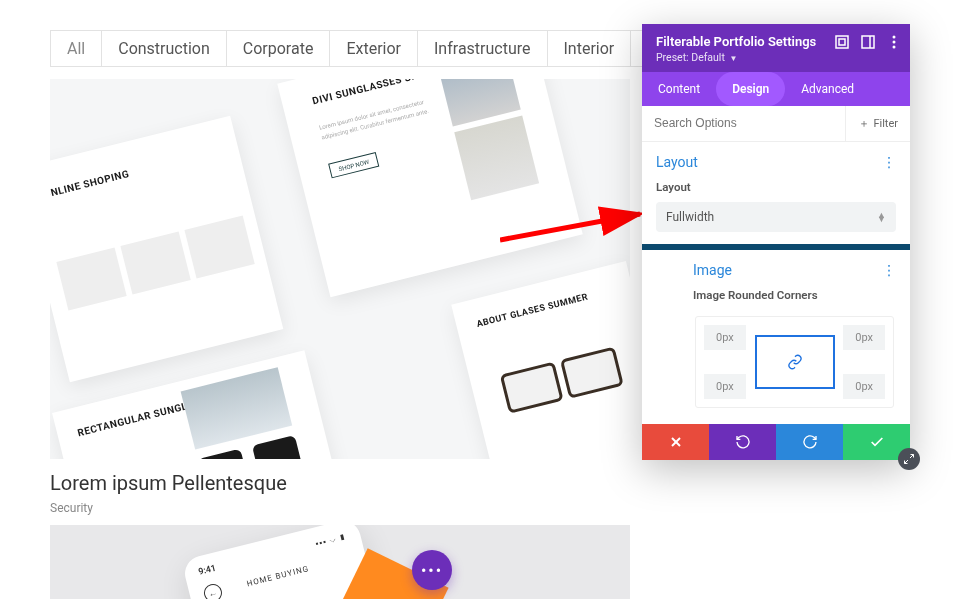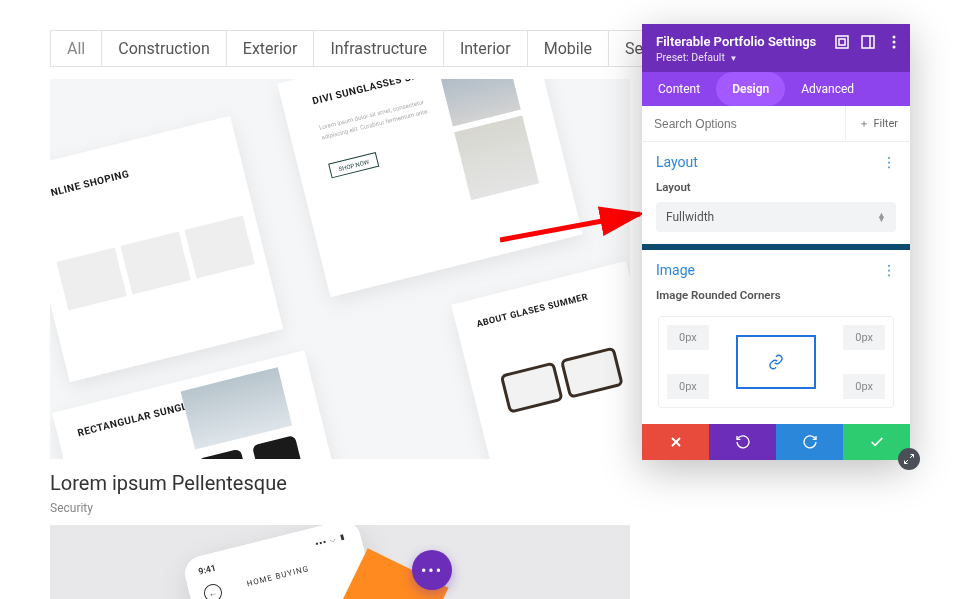--- a/index.html
+++ b/index.html
@@ -57,21 +57,21 @@
   .panel { position:absolute; right:50px; top:24px; width:268px; background:#fff; box-shadow:0 10px 40px rgba(0,0,0,.25); border-radius:4px; overflow:visible; }
   .panel-head { background:#6c2eb9; color:#fff; padding:10px 14px 8px; position:relative;}
   .panel-title { font-size:13px; font-weight:600;}
   .preset { font-size:10.5px; opacity:.85; margin-top:2px;}
   .preset .caret{ font-size:8px; margin-left:2px;}
   .head-icons { position:absolute; right:8px; top:10px; display:flex; gap:10px; }
   .head-icons span { width:16px; height:16px; display:flex; align-items:center; justify-content:center; }
   .tabs { display:flex; background:#8e44ec; }
   .tab { flex:0 0 auto; padding:10px 16px; font-size:12px; color:#fff; cursor:pointer;border-radius:17px; }
   .tab.active { background:#a259ff; font-weight:600;}
-  .search-row { display:flex; align-items:center; border-bottom:1px solid #eee; }
+  .search-row { display:flex; align-items:flex-start; border-bottom:1px solid #eee; }
   .search-input { flex:1; border:none; padding:10px 12px; font-size:12px; color:#888; outline:none;}
   .filter-btn { padding:10px 12px; font-size:11px; color:#666; border-left:1px solid #eee; display:flex; align-items:center; gap:4px; cursor:pointer;}
   .section { padding:12px 14px; border-bottom:6px solid #0c4a6e;}
   .section-head { display:flex; justify-content:space-between; align-items:center;}
   .section-title { color:#2b87da; font-size:14px; }
   .dots3 { color:#2b87da; font-size:14px; cursor:pointer;}
   .field-label { font-size:11.5px; color:#555; margin-top:10px; font-weight:600;}
   .select { margin-top:8px; background:#f1f3f4; border-radius:4px; padding:8px 10px; font-size:12px; color:#555; display:flex; justify-content:space-between; align-items:center; cursor:pointer;}
   .updn { font-size:9px; color:#999; line-height:.5;}
   .corner-box { position:relative; margin:14px 2px 4px; border:1px solid #eee; border-radius:3px; height:92px;}
@@ -87,20 +87,21 @@
   
   .arrow { position:absolute; left:500px; top:206px; pointer-events:none;}
 </style>
 </head>
 <body>
 
 <div class="canvas">
   <div class="filters">
     <div class="filter-tab active">All</div>
     <div class="filter-tab">Construction</div>
+    <div class="filter-tab">Corporate</div>
     <div class="filter-tab">Exterior</div>
     <div class="filter-tab">Infrastructure</div>
     <div class="filter-tab">Interior</div>
     <div class="filter-tab">Mobile</div>
     <div class="filter-tab">Security</div>
     <div class="filter-tab">eCommerce</div>
   </div>
 
   <div class="portfolio-img">
     <div class="mock-skew m1">
@@ -201,21 +202,21 @@
       <div class="section-title">Layout</div>
       <div class="dots3">⋮</div>
     </div>
     <div class="field-label">Layout</div>
     <div class="select">
       <span>Fullwidth</span>
       <span class="updn">▲<br>▼</span>
     </div>
   </div>
 
-  <div class="section" style="border-bottom:none;">
+  <div class="section" style="border-bottom:none;margin-left:37px;">
     <div class="section-head">
       <div class="section-title">Image</div>
       <div class="dots3">⋮</div>
     </div>
     <div class="field-label">Image Rounded Corners</div>
     <div class="corner-box">
       <div class="corner-val cv-tl">0px</div>
       <div class="corner-val cv-tr">0px</div>
       <div class="corner-val cv-bl">0px</div>
       <div class="corner-val cv-br">0px</div>

